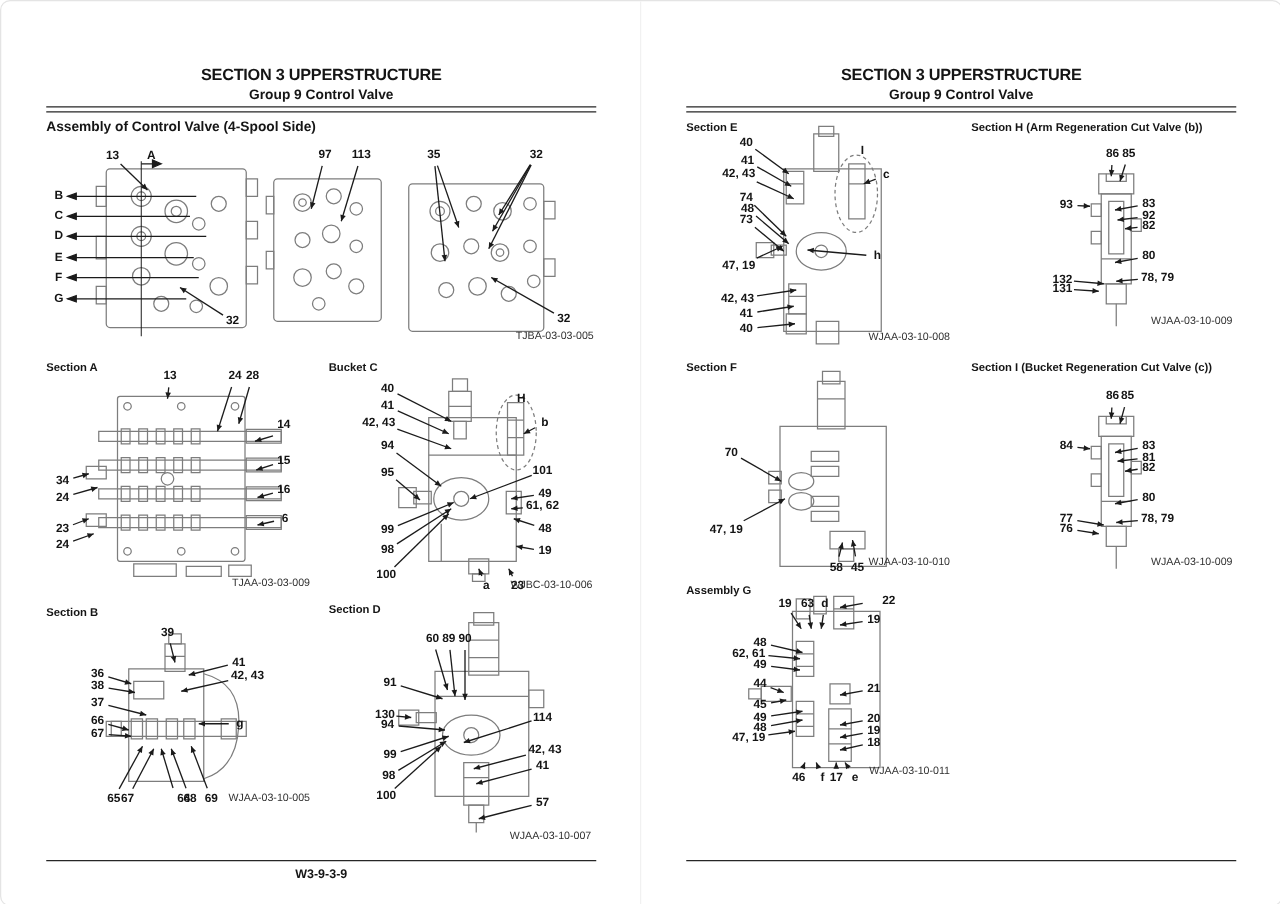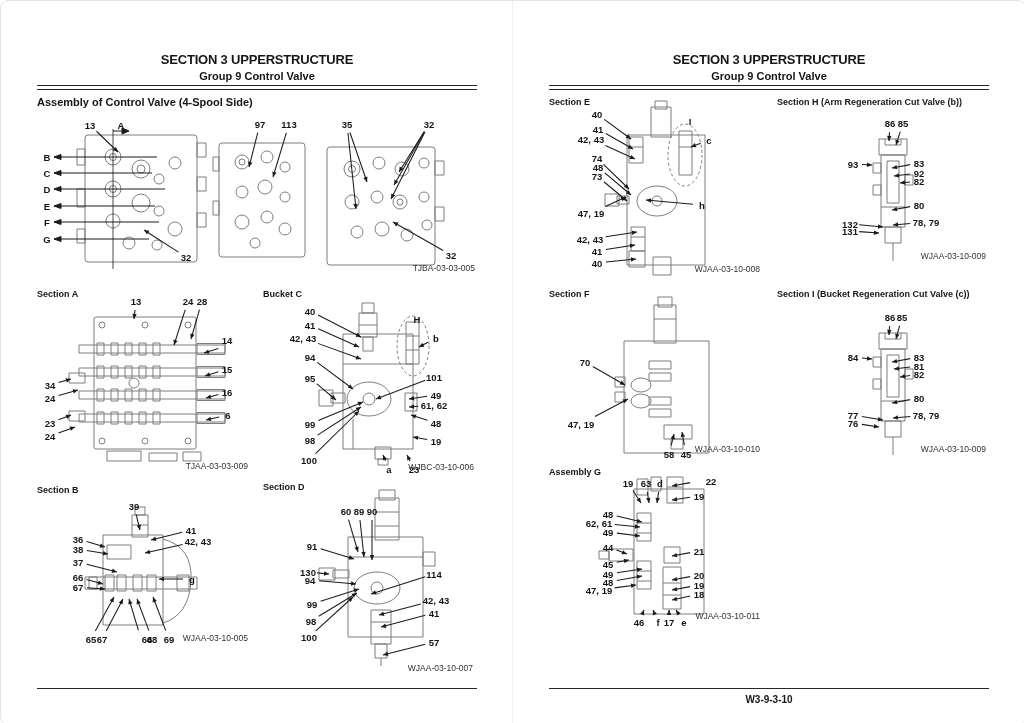--- a/index.html
+++ b/index.html
@@ -436,20 +436,21 @@
           <line x1="157.72022231125018" y1="122.02099412861837" x2="116" y2="133"></line>
           <polygon points="116,133 120.285890187795,129.55309627373168 121.42738552095882,133.89077853975417"></polygon>
           <line x1="162.29845960048112" y1="133.2985201055333" x2="118" y2="145"></line>
           <polygon points="118,145 122.28268787398385,141.54911829034495 123.42821027349346,145.88573880277426"></polygon>
           <line x1="162.27886918205658" y1="162.22303334575028" x2="120" y2="173"></line>
           <polygon points="120,173 124.31242961884246,169.58635813499274 125.4203313884565,173.93274200040165"></polygon>
         </svg>
       </section>
 
     <div class="foot-rule" style="left:36px;top:671px"></div>
+    <div class="foot-text" style="left:36px;top:677px">W3-9-3-9</div>
   </div>
 
   <div class="page" style="left:512px">
     <div class="hdr-title" style="left:36px;top:35px">SECTION 3 UPPERSTRUCTURE</div>
     <div class="hdr-sub" style="left:36px;top:53px">Group 9 Control Valve</div>
     <div class="dbl-rule" style="left:36px;top:68px"></div>
 
     <section class="fig" style="left:36px;top:80px;width:215px;height:190px">
       <span class="sec-label">Section E</span>
       <svg class="art" width="215" height="190" viewBox="0 0 215 190">
@@ -738,17 +739,16 @@
           <line x1="105.53846153846153" y1="146.69230769230768" x2="104" y2="143"></line>
           <polygon points="104,143 108.00170275080924,146.77311212319032 103.86136584281975,148.49825250151926"></polygon>
           <line x1="120" y1="146" x2="120" y2="143"></line>
           <polygon points="120,143 122.24268249182764,148.0219891717177 117.75731750817236,148.0219891717177"></polygon>
           <line x1="130.00769823397295" y1="147.5115473509594" x2="127" y2="143"></line>
           <polygon points="127,143 131.6517230064243,145.9345311502015 127.91967375156128,148.42256398677685"></polygon>
         </svg>
       </section>
 
     <div class="foot-rule" style="left:36px;top:671px"></div>
-    <div class="foot-text" style="left:36px;top:677px">W3-9-3-10</div>
   </div>
 
   <div class="page-divider"></div>
 </div>
 
 </body></html>

